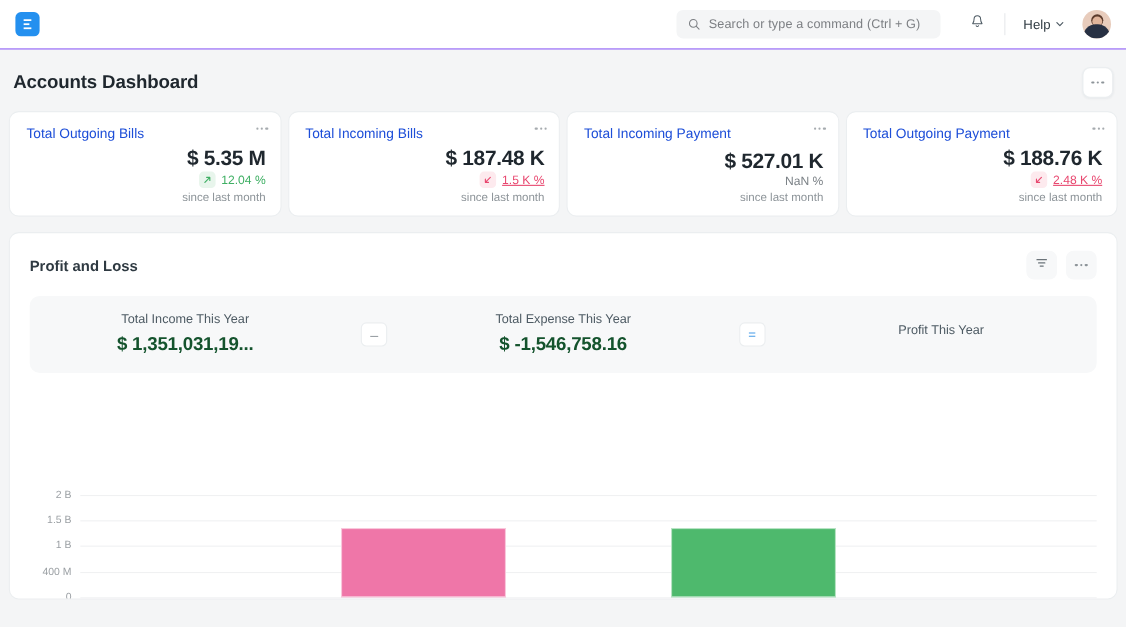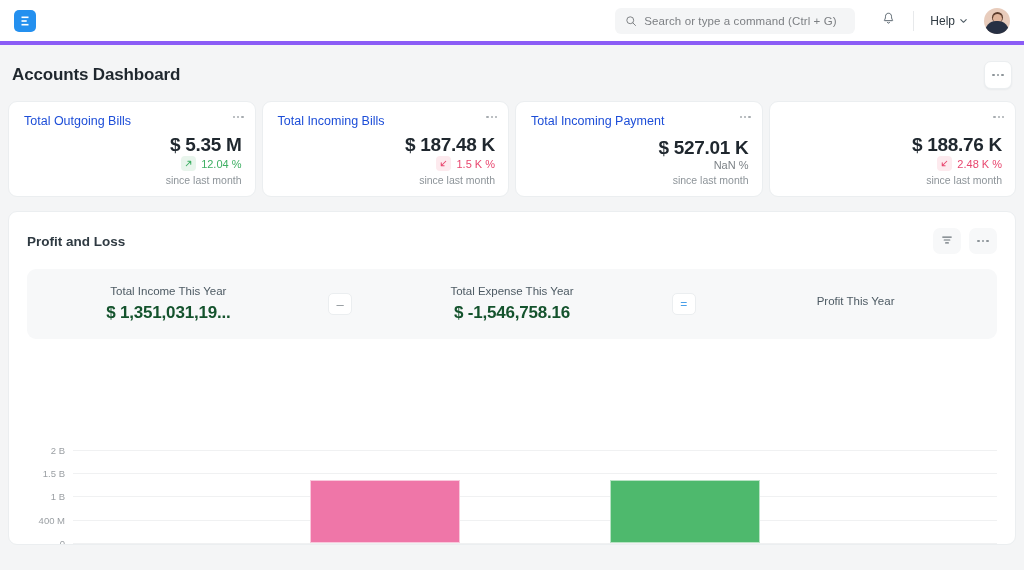--- a/index.html
+++ b/index.html
@@ -8,21 +8,21 @@
     background: #f4f5f6;
     font-family: "Liberation Sans", sans-serif;
     color: #1f272e;
     overflow: hidden;
   }
 
   
   .navbar {
     height: 45px;
     background: #ffffff;
-    border-bottom: 4px solid #8b5cf6;
+    border-bottom: 1px solid #8b5cf6;
     display: flex;
     align-items: center;
     padding: 0 14px;
     position: relative;
   }
   .logo {
     width: 22px; height: 22px;
     background: #2490ef;
     border-radius: 5px;
     display: flex; align-items: center; justify-content: center;
@@ -172,21 +172,21 @@
   }
   .delta-badge {
     width: 15px; height: 15px;
     border-radius: 4px;
     display: flex; align-items: center; justify-content: center;
   }
   .delta-badge.up { background: #e8f5ec; }
   .delta-badge.down { background: #fdeaee; }
   .delta-pct { font-size: 11px; font-weight: 500; white-space: nowrap; }
   .delta-pct.up { color: #3eaf63; }
-  .delta-pct.down { color: #e8476f; }
+  .delta-pct.down { color: #e8476f; text-decoration: underline; }
   .delta-pct.flat { color: #7c8287; }
   .delta-sub {
     font-size: 10.5px;
     color: #8d9499;
     white-space: nowrap;
   }
 
   
   .pl-card {
     margin: 14px 8px 0 8px;
@@ -406,20 +406,21 @@
       <div class="card-delta">
         <div class="delta-row">
           <span class="delta-pct flat">NaN %</span>
         </div>
         <div class="delta-sub">since last month</div>
       </div>
     </div>
   </div>
 
   <div class="card">
+    <div class="card-title">Total Outgoing Payment</div>
     <span class="card-dots">
         <i></i>
         <i></i>
         <i></i>
       </span>
     <div class="card-bottom">
       <div class="card-value">$ 188.76 K</div>
       <div class="card-delta">
         <div class="delta-row">
           <span class="delta-badge down">

